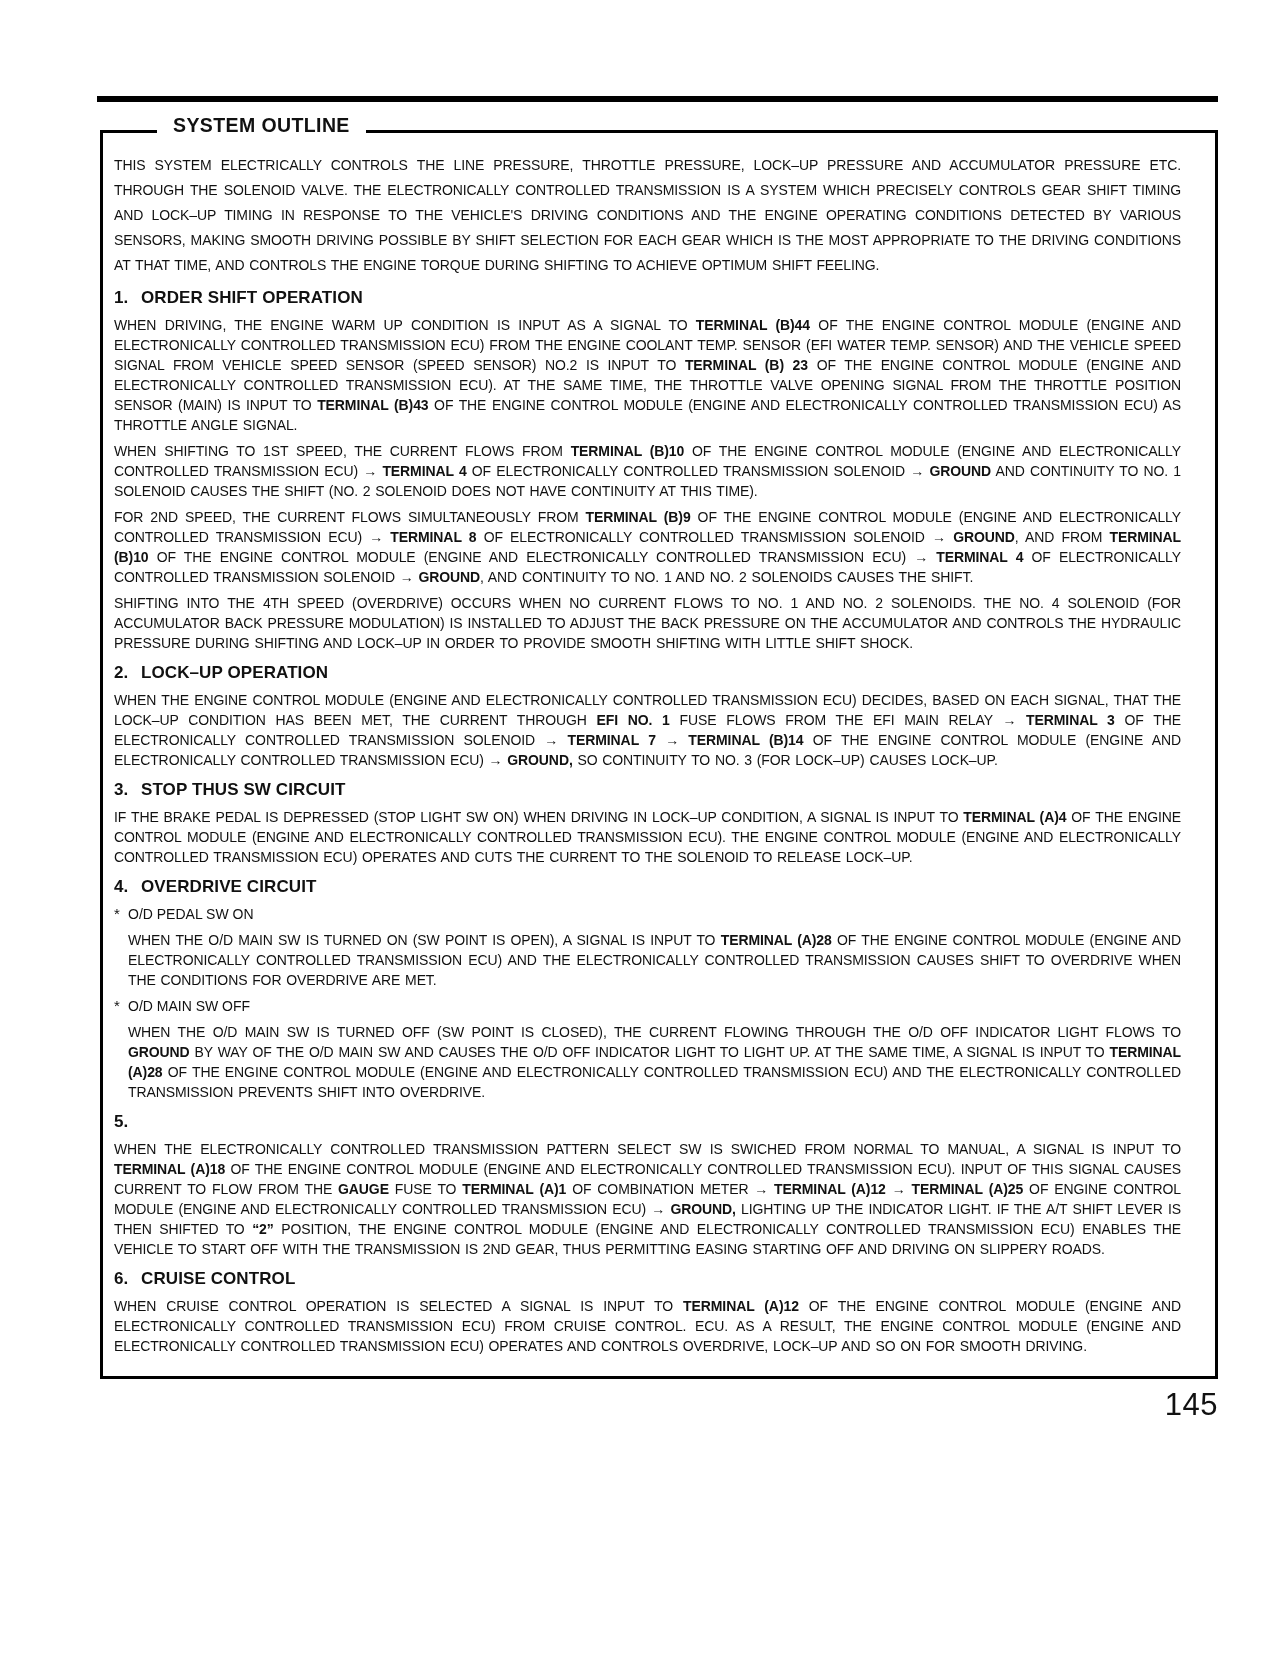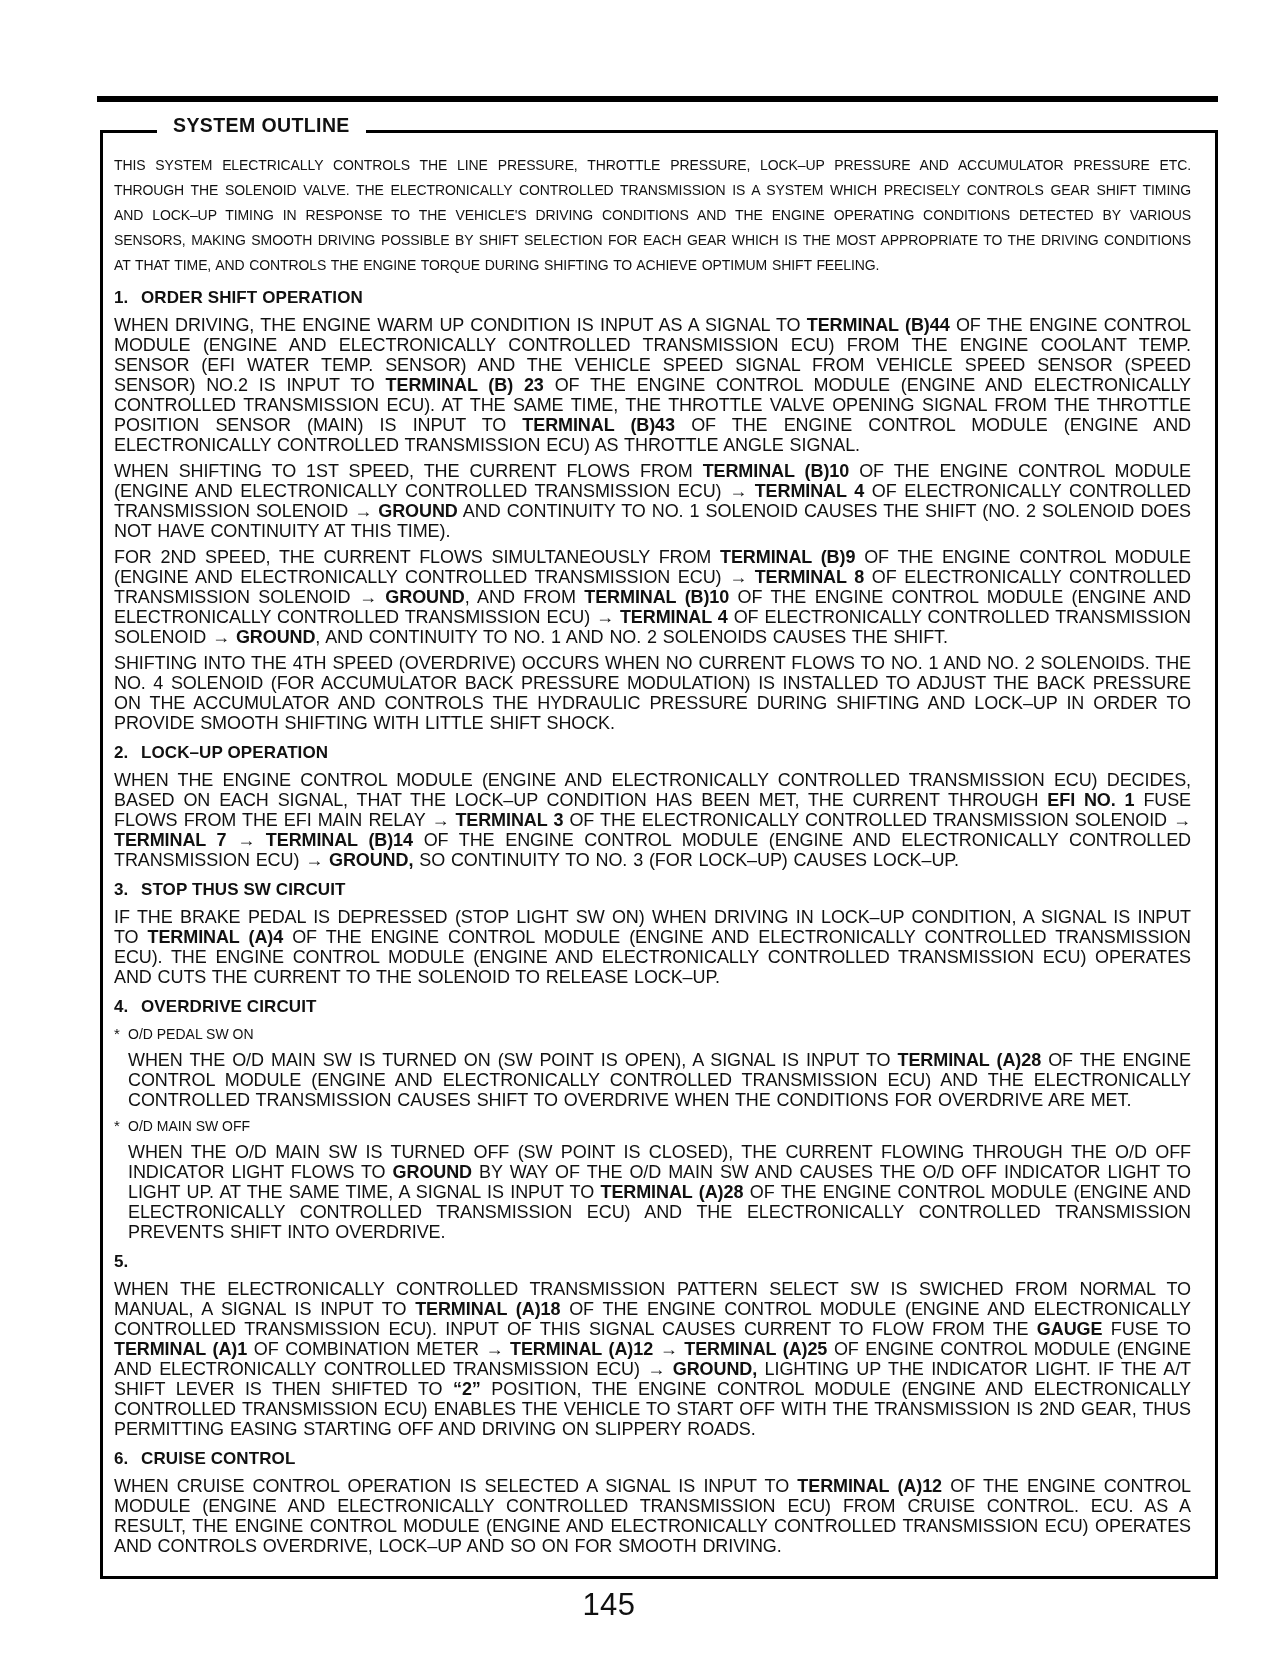--- a/index.html
+++ b/index.html
@@ -4,35 +4,35 @@
 <style>
   html,body{margin:0;padding:0;background:#ffffff;}
   .page{
     width:1280px;height:1656px;position:relative;overflow:hidden;background:#fff;
     color:#111;font-family:"Liberation Sans","DejaVu Sans",sans-serif;
     box-sizing:border-box;padding-top:96px;
   }
   .top-rule{margin-left:97px;width:1121px;height:6px;background:#000;}
   .outline-box{
     margin:28px 0 0 100px;width:1118px;box-sizing:border-box;position:relative;
-    border:3px solid #000;padding:12px 24px 14px 11px;
+    border:3px solid #000;padding:12px 34px 14px 11px;
   }
   .box-title{
     position:absolute;top:-24px;left:54px;background:#fff;padding:0 16px;
     font-size:19.5px;font-weight:bold;letter-spacing:0.4px;line-height:32px;white-space:nowrap;
   }
   .intro{font-size:14px;line-height:25px;text-align:justify;margin:8px 0 4px;letter-spacing:-0.1px;word-spacing:1px;}
   .sec-head{display:flex;font-size:17px;font-weight:bold;margin:9px 0 6px;letter-spacing:0.1px;line-height:22px;}
   .sec-num{width:27px;flex:none;}
-  .par{font-size:18px;line-height:20px;text-align:justify;margin:4px 0 6px;letter-spacing:-0.1px;word-spacing:1px;}
+  .par{font-size:14px;line-height:20px;text-align:justify;margin:4px 0 6px;letter-spacing:-0.1px;word-spacing:1px;}
   .par.sub{margin-left:14px;}
   .bullet{display:flex;font-size:14px;line-height:20px;margin:2px 0 6px;}
   .star{width:14px;flex:none;font-size:15px;}
   .b{font-weight:bold;}
-  .page-num-row{width:1218px;text-align:center;margin-top:8px;}
+  .page-num-row{width:1218px;text-align:right;margin-top:8px;}
   .page-num{font-size:31px;color:#111;letter-spacing:0.5px;}
 </style>
 </head>
 <body>
 
 <div class="page">
   <div class="top-rule"></div>
 
   <div class="outline-box">
     <div class="box-title">SYSTEM OUTLINE</div>

